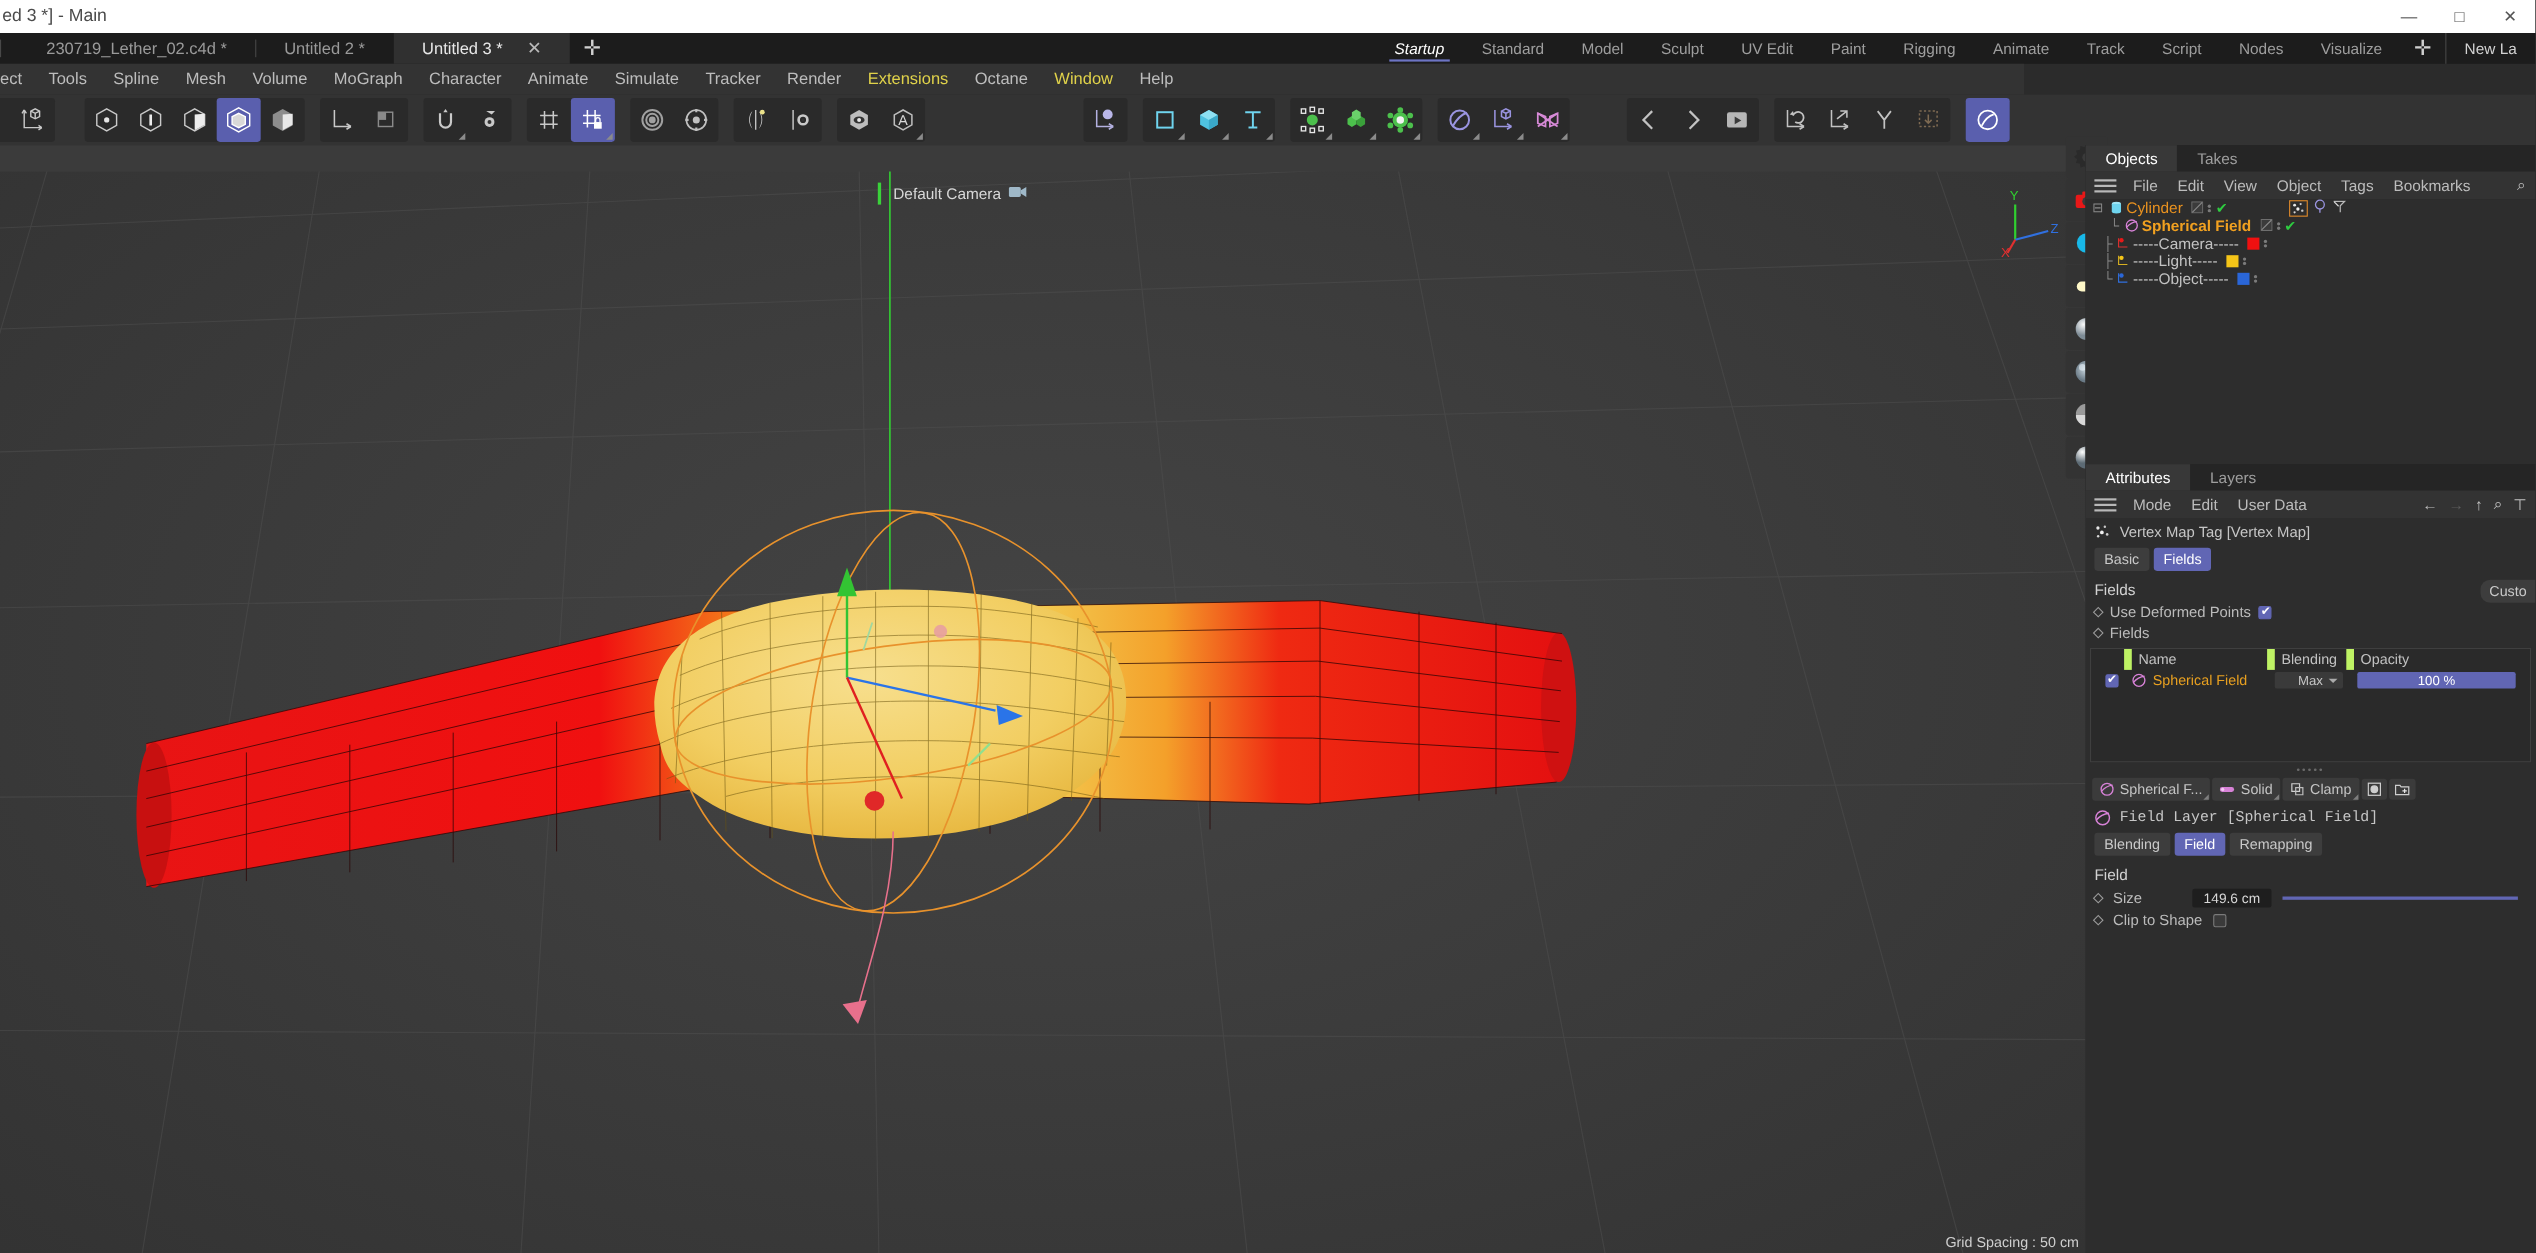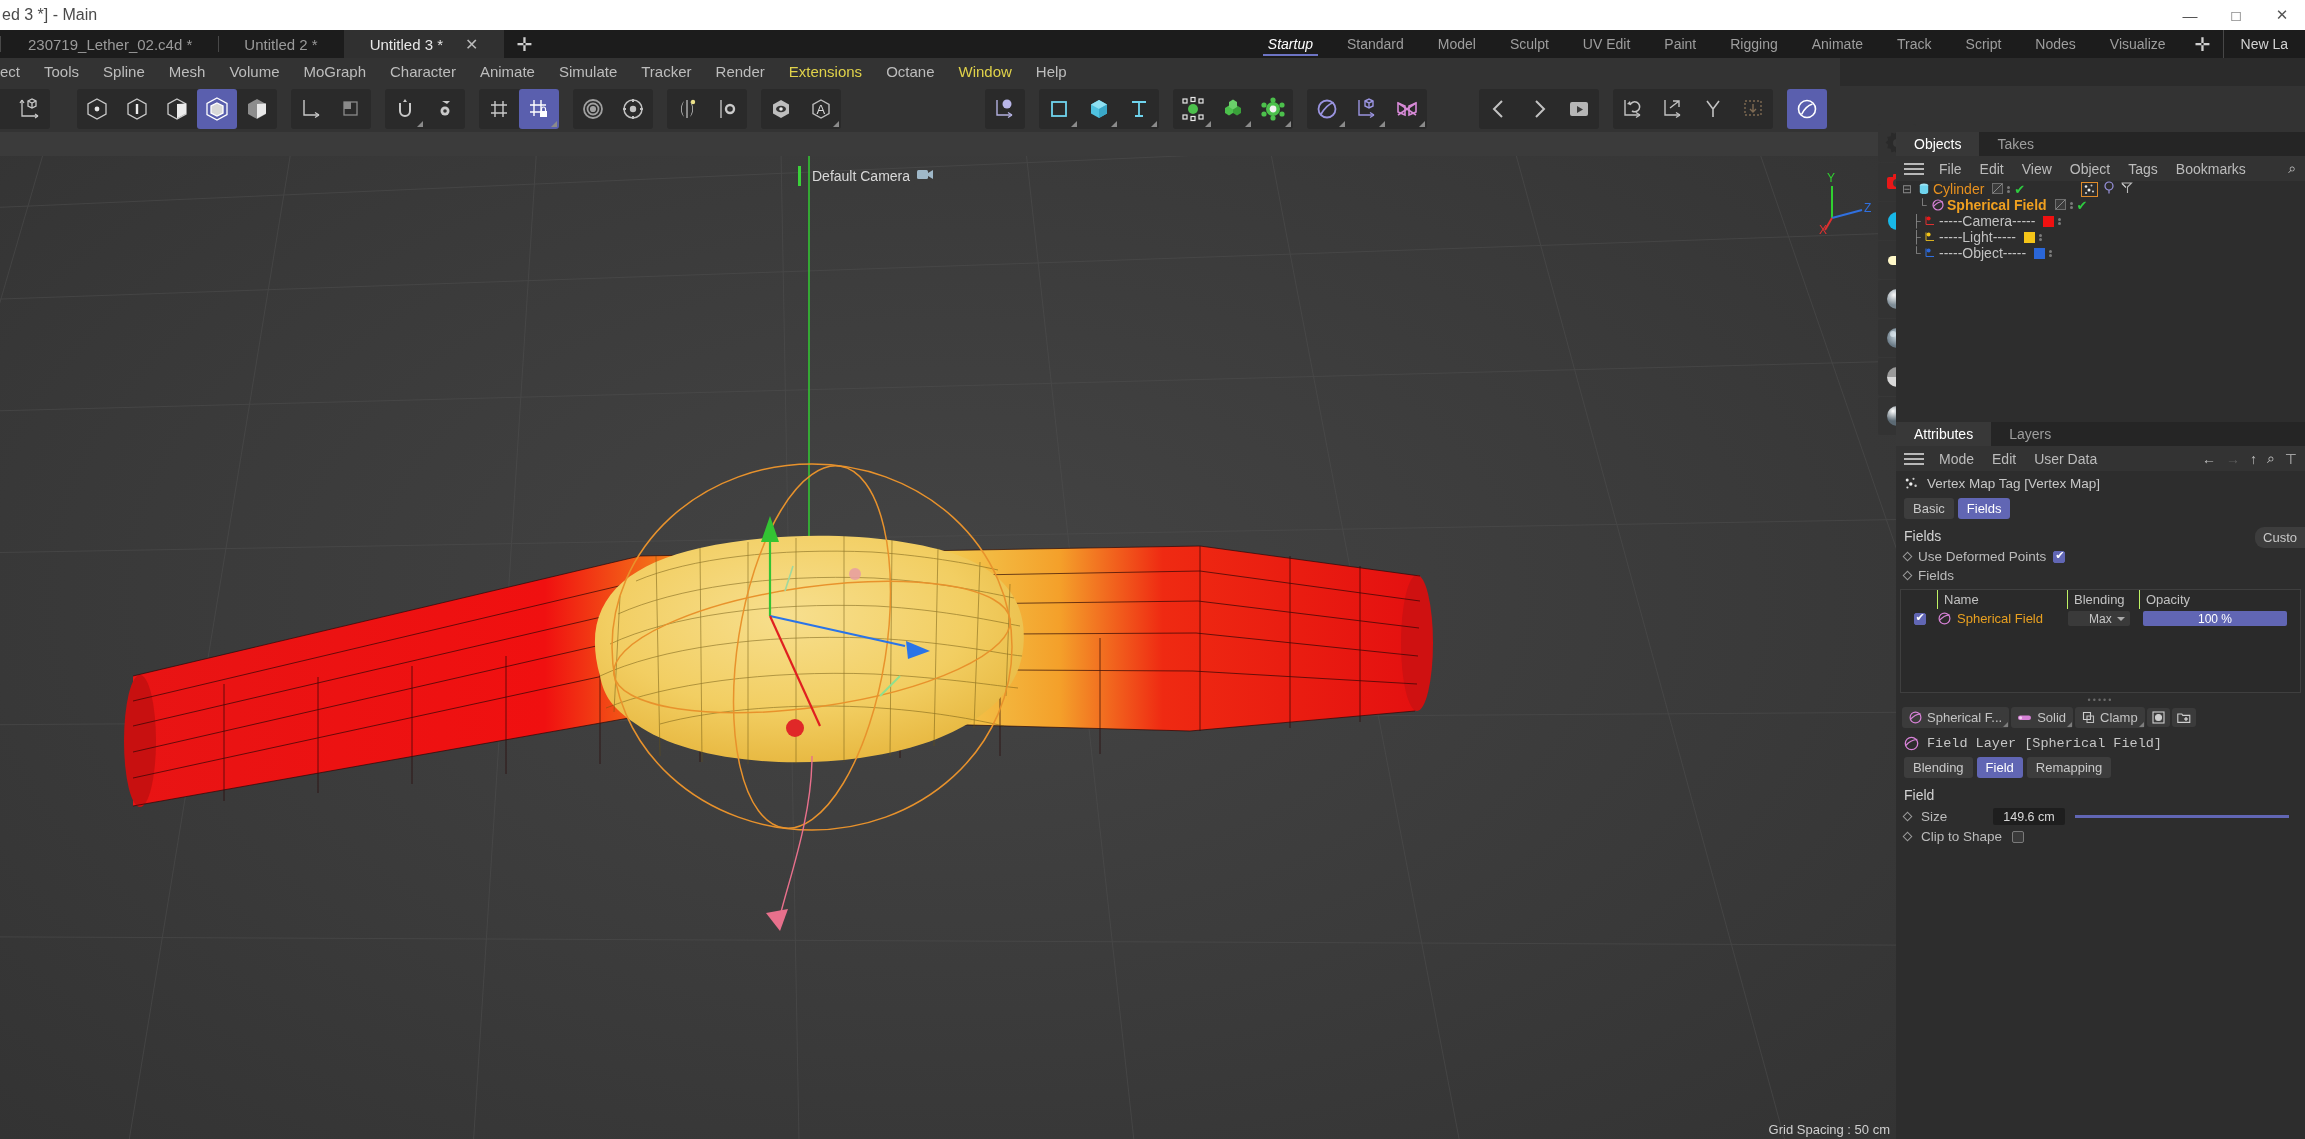--- a/index.html
+++ b/index.html
@@ -155,21 +155,21 @@
   .diamond { width: 7px; height: 7px; background: transparent;
              border: 1px solid #9a9a9a; transform: rotate(45deg); flex: none; }
   .cbox { width: 12px; height: 12px; border: 1px solid #7a7a7a; background: #3a3a3a;
           border-radius: 2px; display: inline-block; }
   .cbox.on { background: #6166b4; border-color: #6166b4; position: relative; }
   .cbox.on::after { content: "✔"; position: absolute; left: 1px; top: -3px;
           font-size: 11px; color: #fff; }
   .fieldtable { margin: 4px 4px 0 4px; border: 1px solid #3f3f3f; background: #2a2a2a; }
   .fthead { display: flex; font-size: 13px; color: #c2c2c2; height: 19px;
             align-items: center; }
-  .fthead span { border-right: 1px solid #bef264; height: 100%; display: flex;
+  .fthead span { border-right: 7px solid #bef264; height: 100%; display: flex;
             align-items: center; padding-left: 6px; }
   .ftrow { display: flex; align-items: center; height: 19px; }
   .opacitybar { flex: 1; background: #6166b4; height: 15px; color: #fff;
                 font-size: 12px; display: flex; align-items: center;
                 justify-content: center; border-radius: 2px; }
   .dropdown { background: #3a3a3a; height: 15px; width: 62px; font-size: 12px;
               display: flex; align-items: center; padding-left: 21px;
               border-radius: 2px; color: #c6c6c6; position: relative; }
   .dropdown::after { content: ""; position: absolute; right: 5px; top: 6px;
               border-left: 4px solid transparent; border-right: 4px solid transparent;
@@ -200,21 +200,21 @@
   <div class="winbar">
     <span class="wtitle">ed 3 *] - Main</span>
     <span class="wbtns">
       <span class="wbtn">—</span>
       <span class="wbtn">□</span>
       <span class="wbtn">✕</span>
     </span>
   </div>
 
   <div class="tabstrip">
-    <div class="doctab sep" style="padding-left:28px;">
+    <div class="doctab sep" style="padding-left:42px;">
       <span>230719_Lether_02.c4d *</span>
     </div>
     <div class="doctab sep">
       <span>Untitled 2 *</span>
     </div>
     <div class="doctab active">
       <span>Untitled 3 *</span>
       <span class="closex">✕</span>
     </div>
     <div class="addtab">✛</div>

